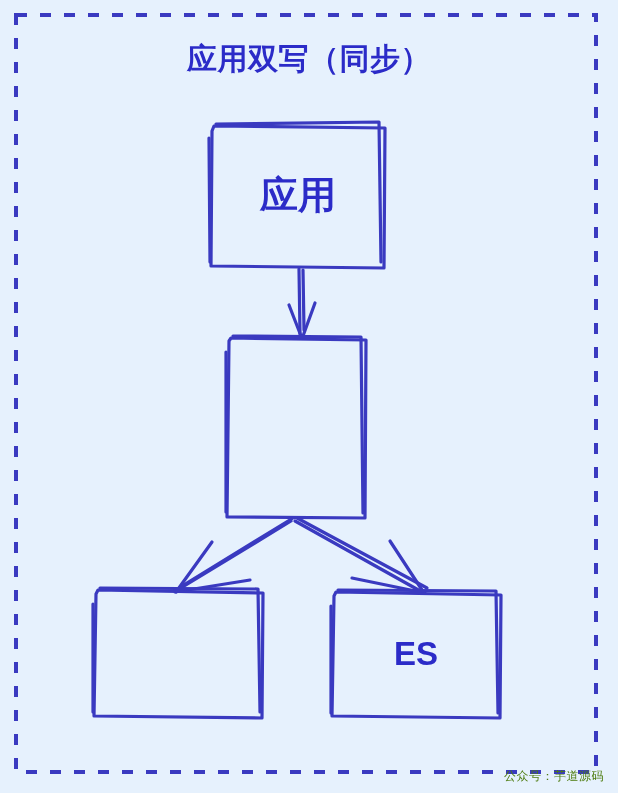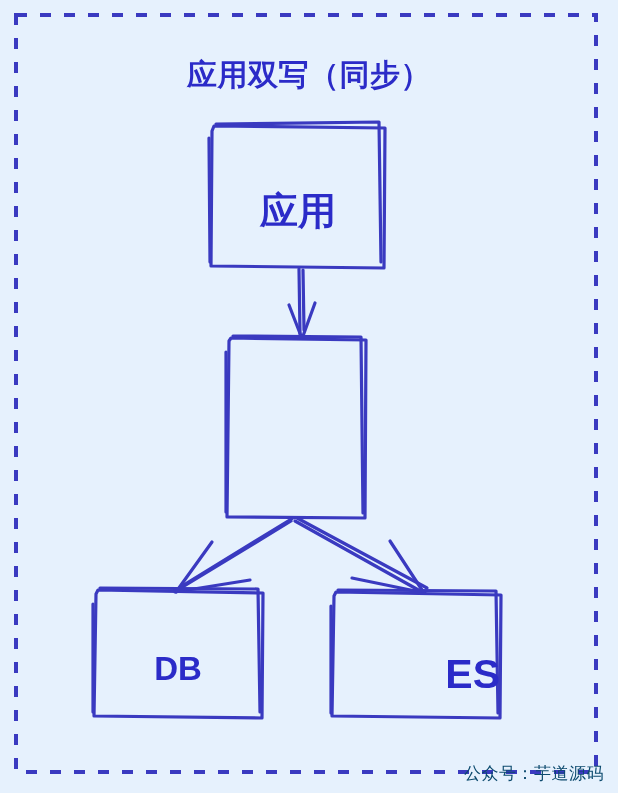--- a/index.html
+++ b/index.html
@@ -25,21 +25,20 @@
     height: 793px;
   }
   .label {
     position: absolute;
     color: #2b2bc8;
     font-weight: 700;
     text-align: center;
     white-space: pre;
     line-height: 1.12;
     pointer-events: none;
-    margin-top: 16px;
   }
   #diagram-title {
     left: 0;
     top: 42px;
     width: 618px;
     font-size: 30px;
     letter-spacing: 0.5px;
   }
   #label-app {
     left: 210px;
@@ -56,29 +55,28 @@
   #label-db {
     left: 94px;
     top: 635px;
     width: 168px;
     font-size: 33px;
   }
   #label-es {
     left: 332px;
     top: 636px;
     width: 168px;
-    font-size: 41px;
-    text-align: right;
+    font-size: 33px;
   }
   #watermark {
     position: absolute;
     right: 14px;
     bottom: 8px;
-    color: #0c4a6e;
-    font-size: 17px;
+    color: #4d7c0f;
+    font-size: 12px;
     letter-spacing: 0.5px;
     white-space: pre;
   }
 </style>
 </head>
 <body>
 
 <div id="canvas">
 
   <svg id="diagram-svg" viewBox="0 0 618 793" xmlns="http://www.w3.org/2000/svg">
@@ -131,19 +129,18 @@
       <path d="M 338,590 L 496,591 L 498,713"></path>
       <path d="M 331,606 L 331,713"></path>
     </g>
   </svg>
 
   <div class="label" id="diagram-title">应用双写（同步）</div>
 
   <div class="label" id="label-app">应用</div>
 
 
-  <div class="label" id="label-db">DB</div>
 
   <div class="label" id="label-es">ES</div>
 
   <div id="watermark">公众号：芋道源码</div>
 
 </div>
 
 </body></html>

